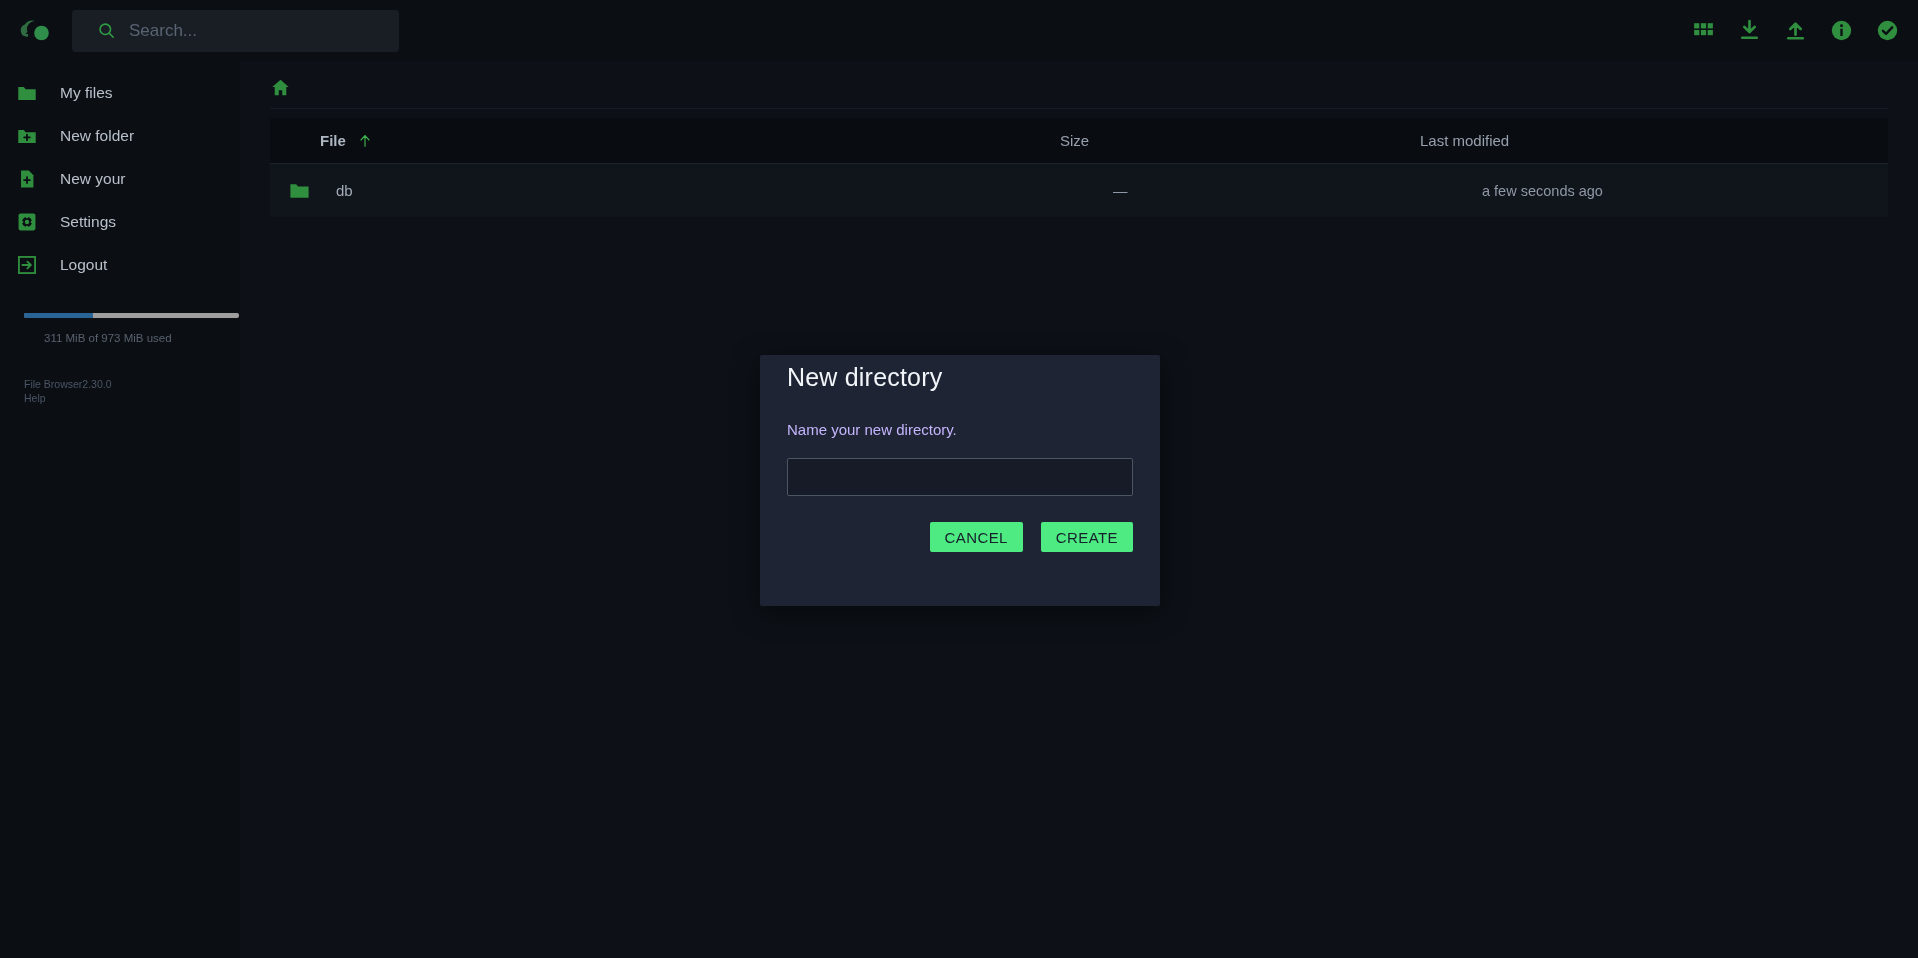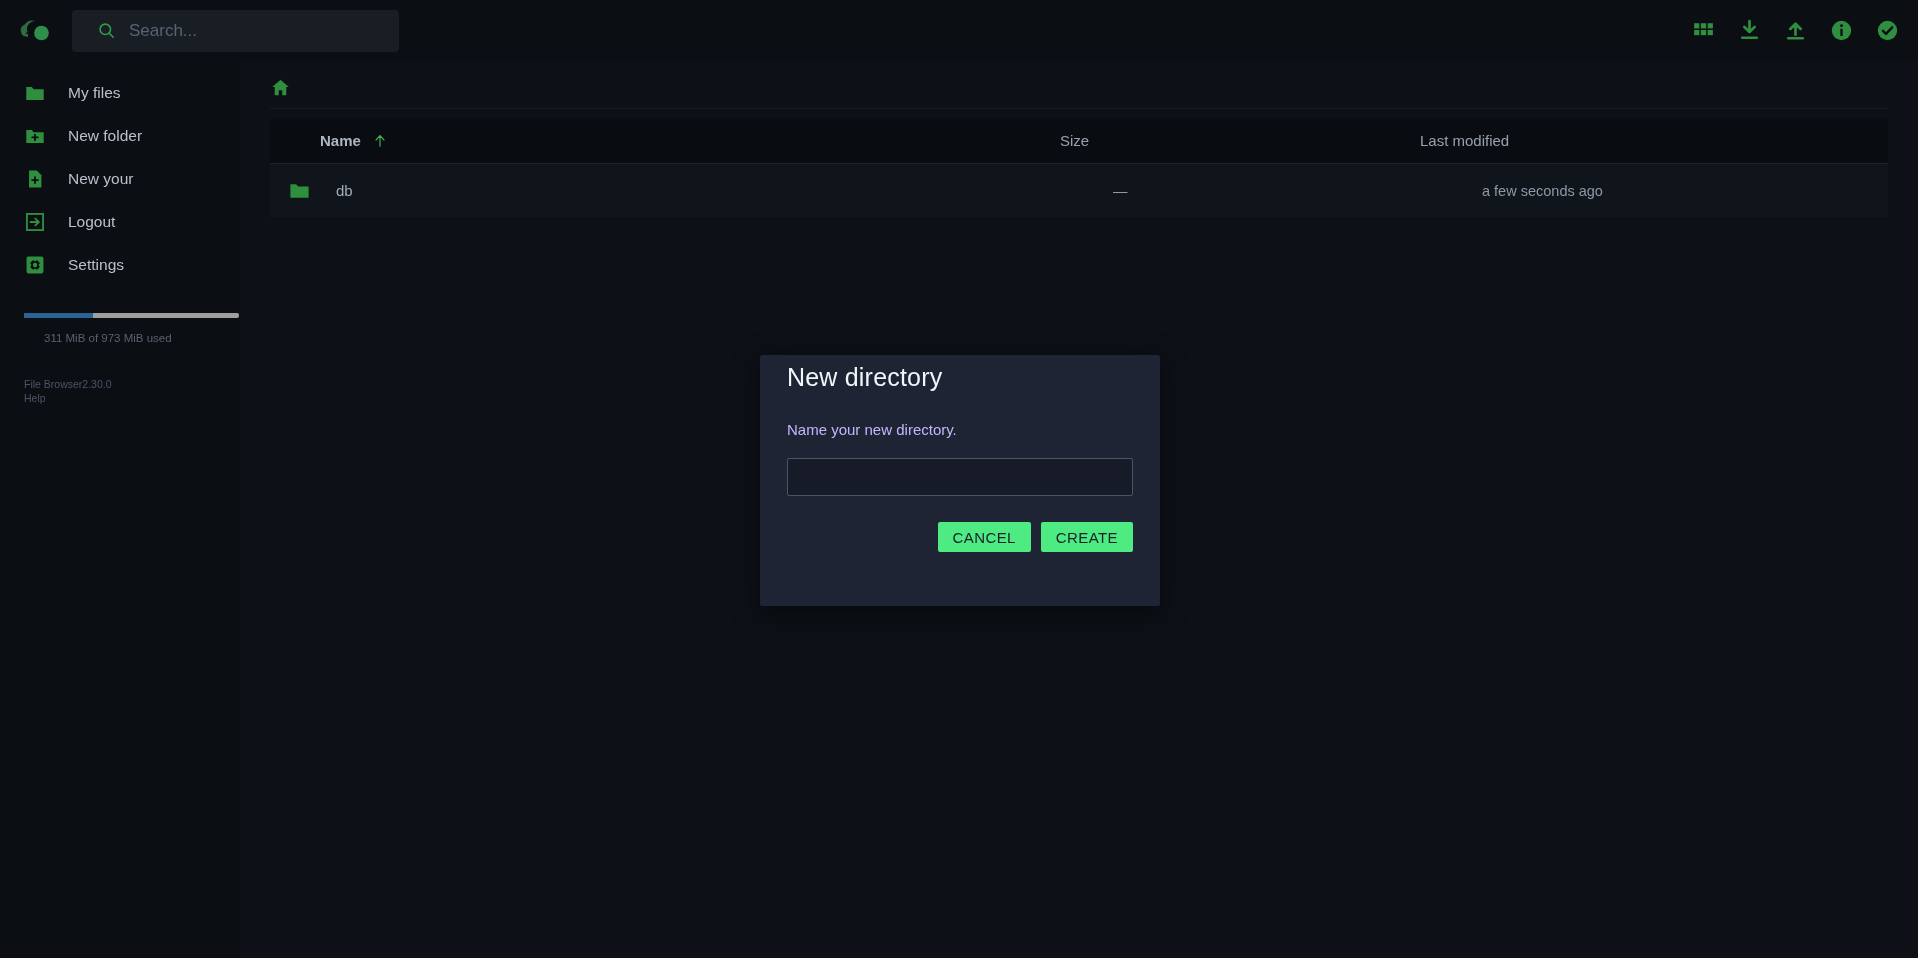--- a/index.html
+++ b/index.html
@@ -44,21 +44,21 @@
   .hicon { width: 25px; height: 25px; cursor: pointer; display: block; }
 
   
   .sidebar {
     position: absolute; left: 0; top: 61px; width: 240px; height: 897px;
     background: #0b0f14;
     padding-top: 10px;
   }
   .nav-item {
     display: flex; align-items: center; height: 43px;
-    padding-left: 24px; cursor: pointer; text-decoration: none;
+    padding-left: 16px; cursor: pointer; text-decoration: none;
   }
   .nav-ico { width: 22px; height: 22px; flex: 0 0 auto; }
   .nav-label { margin-left: 22px; font-size: 15.5px; color: #b9c0ca; }
 
   .storage { margin: 27px 18px 0 24px; }
   .bar { width: 215px; height: 5px; background: #9e9e9e; border-radius: 2px; overflow: hidden; }
   .bar-fill { height: 5px; background: #2a6496; }
   .storage-text { margin-top: 14px; font-size: 11.5px; color: #59616e; margin-left: 20px; }
 
   .side-footer { margin: 33px 0 0 24px; font-size: 10.5px; line-height: 14px; }
@@ -103,21 +103,21 @@
   }
   .dlg-title { font-size: 25px; color: #f2f5f9; font-weight: normal; letter-spacing: .2px; }
   .dlg-text { margin-top: 29px; font-size: 15px; color: #c4b5fd; }
   .dlg-input {
     margin-top: 20px; width: 346px; height: 38px;
     background: #161b27; border: 1px solid #4c5costume; border: 1px solid #4c5564;
     border-radius: 2px; color: #e8edf4; font-size: 15px;
     font-family: "Liberation Sans", sans-serif;
     padding: 0 12px; outline: none; caret-color: #ffffff;
   }
-  .dlg-actions { margin-top: 26px; display: flex; justify-content: flex-end; gap: 10px; }
+  .dlg-actions { margin-top: 26px; display: flex; justify-content: flex-end; gap: 18px; }
   .dlg-btn {
     background: #4eea82; color: #15202b; border: 0; border-radius: 2px;
     font-family: "Liberation Sans", sans-serif;
     font-size: 15px; letter-spacing: .4px; cursor: pointer;
     padding: 0 15px; height: 30px; min-width: 72px;
   }
 </style>
 </head>
 <body>
 
@@ -186,43 +186,43 @@
       </svg>
       <span class="nav-label">New folder</span>
     </div>
 
     <div class="nav-item">
       <svg class="nav-ico" viewBox="0 0 24 24">
         <path d="M5.5 2.8h8.5l5 5v13.4h-13.5z" fill="#2f8f3e"></path>
         <path d="M12 10v6.4 M8.8 13.2h6.4" stroke="#0b0f14" stroke-width="2" stroke-linecap="round"></path>
       </svg>
       <span class="nav-label">New your</span>
-    </div>
-
-    <div class="nav-item">
-      <svg class="nav-ico" viewBox="0 0 24 24">
-        <rect x="3.2" y="3.2" width="17.6" height="17.6" fill="none" stroke="#2f8f3e" stroke-width="2"></rect>
-        <path d="M7 12h8.6 M12.4 8.3 L16.2 12 L12.4 15.7" stroke="#2f8f3e" stroke-width="2" fill="none" stroke-linecap="round" stroke-linejoin="round"></path>
-      </svg>
-      <span class="nav-label">Logout</span>
     </div>
 
     <div class="nav-item">
       <svg class="nav-ico" viewBox="0 0 24 24">
         <rect x="2.8" y="2.8" width="18.4" height="18.4" rx="2" fill="#2f8f3e"></rect>
         <circle cx="12" cy="12" r="5.4" fill="#0b0f14"></circle>
         <circle cx="12" cy="12" r="2.4" fill="#2f8f3e"></circle>
         <rect x="10.9" y="4.6" width="2.2" height="3.2" fill="#2f8f3e"></rect>
         <rect x="10.9" y="16.2" width="2.2" height="3.2" fill="#2f8f3e"></rect>
         <rect x="4.6" y="10.9" width="3.2" height="2.2" fill="#2f8f3e"></rect>
         <rect x="16.2" y="10.9" width="3.2" height="2.2" fill="#2f8f3e"></rect>
       </svg>
       <span class="nav-label">Settings</span>
     </div>
 
+    <div class="nav-item">
+      <svg class="nav-ico" viewBox="0 0 24 24">
+        <rect x="3.2" y="3.2" width="17.6" height="17.6" fill="none" stroke="#2f8f3e" stroke-width="2"></rect>
+        <path d="M7 12h8.6 M12.4 8.3 L16.2 12 L12.4 15.7" stroke="#2f8f3e" stroke-width="2" fill="none" stroke-linecap="round" stroke-linejoin="round"></path>
+      </svg>
+      <span class="nav-label">Logout</span>
+    </div>
+
     <div class="storage">
       <div class="bar">
         <div class="bar-fill" id="bar-fill" style="width: 32%;"></div>
       </div>
       <div class="storage-text">311 MiB of 973 MiB used</div>
     </div>
 
     <div class="side-footer">
       <span class="row">
         <a>File Browser</a><a>2.30.0</a>
@@ -235,21 +235,21 @@
 
     <div class="breadcrumb">
       <svg class="home-icon" viewBox="0 0 24 24">
         <path d="M12 3.2 L21.4 11.4 h-2.8 v9.4 h-4.6 v-5.8 h-4 v5.8 H5.4 v-9.4 H2.6 Z" fill="#2f8f3e"></path>
       </svg>
     </div>
 
     <div class="table">
       <div class="thead">
         <div class="th name">
-          <span>Name</span>
+          <span>File</span>
           <svg class="sort-arrow" viewBox="0 0 24 24">
             <path d="M12 4 v16 M12 4 L6 10.5 M12 4 L18 10.5" stroke="#3fb54e" stroke-width="1.7" fill="none" stroke-linecap="round"></path>
           </svg>
         </div>
         <div class="th size">Size</div>
         <div class="th modified">Last modified</div>
       </div>
 
       <div class="trow">
         <div class="cell name">

